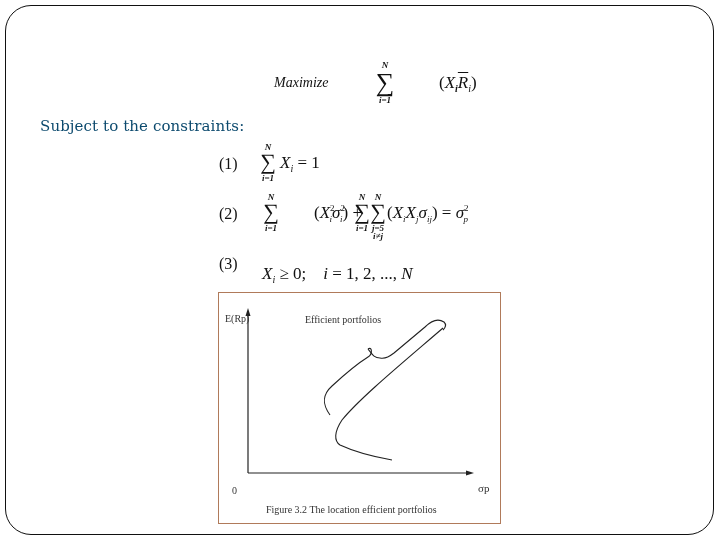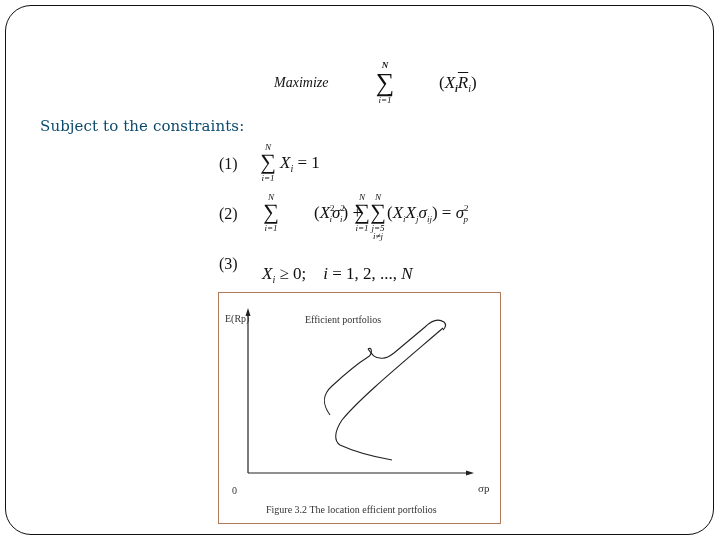--- a/index.html
+++ b/index.html
@@ -9,21 +9,21 @@
     border: 1.3px solid #111; border-radius: 26px; box-sizing: border-box; background: #fff;
   }
   .abs { position: absolute; }
   .tnr { font-family: "Liberation Serif", "DejaVu Serif", serif; color: #111; }
   .it { font-style: italic; }
   .subject {
     left: 40px; top: 117px; font-size: 15px; color: #0c4a6e;
     font-family: "DejaVu Serif", serif; letter-spacing: 0.1px;
   }
   .sigma { font-size: 26px; line-height: 1; }
-  .lim { font-size: 9px; font-style: italic; }
+  .lim { font-size: 9px; font-style: italic; font-weight: bold; }
   .figure-frame {
     position: absolute; left: 218px; top: 292px; width: 283px; height: 232px;
     border: 1.3px solid #b07a5a; box-sizing: border-box; background: #fff;
   }
   svg text { font-family: "Liberation Serif", "DejaVu Serif", serif; }
 </style>
 </head>
 <body>
 
 <div class="slide-frame"></div>

